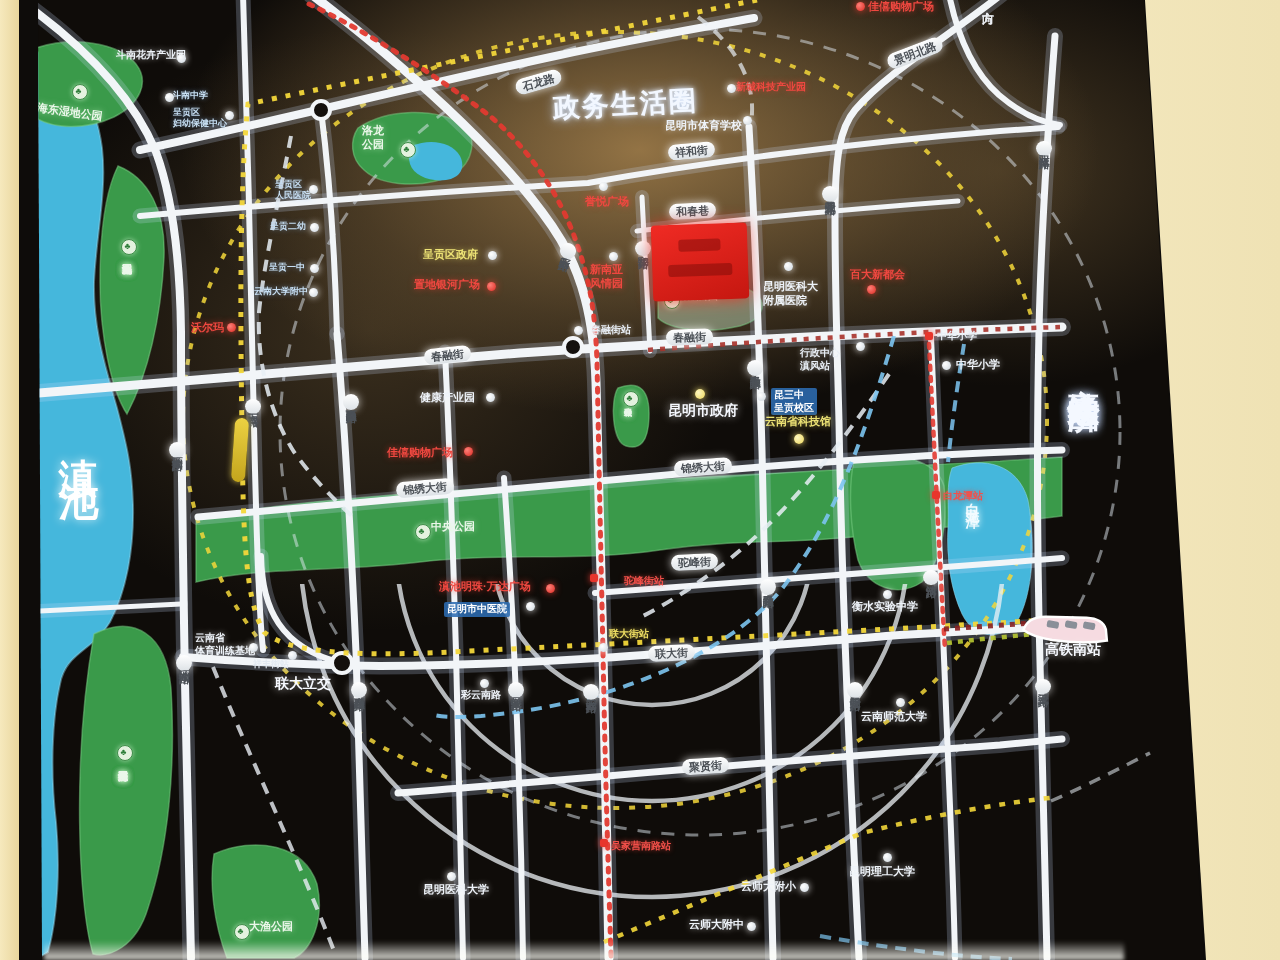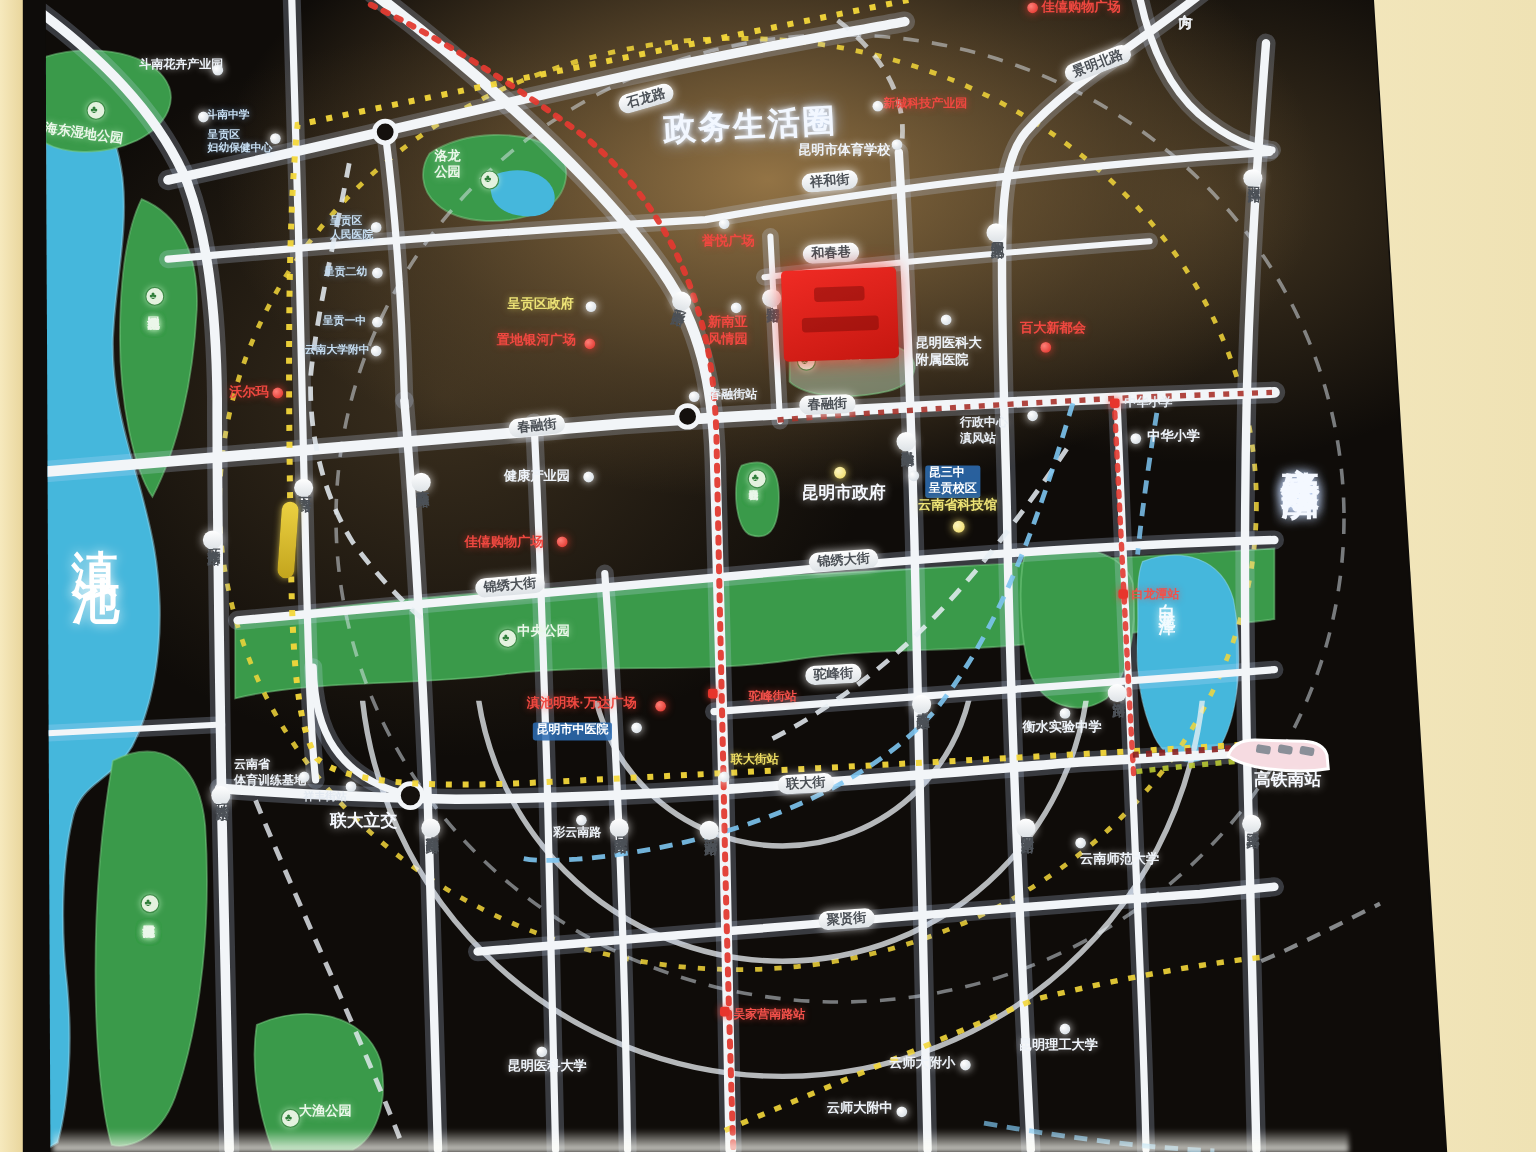--- a/index.html
+++ b/index.html
@@ -358,21 +358,21 @@
         <span class="dot dot-white" style="left: 249px; top: 643px;"></span>
         <div class="lab wb" style="left: 275px; top: 675px;">联大立交</div>
         <div class="lab w" style="font-size: 10px; left: 461px; top: 689px;">彩云南路</div>
         <span class="dot dot-white" style="left: 480px; top: 679px;"></span>
         <div class="lab w" style="left: 423px; top: 883px;">昆明医科大学</div>
         <span class="dot dot-white" style="left: 447px; top: 872px;"></span>
         <div class="lab w" style="left: 741px; top: 880px;">云师大附小</div>
         <span class="dot dot-white" style="left: 800px; top: 883px;"></span>
         <div class="lab w" style="left: 689px; top: 918px;">云师大附中</div>
         <span class="dot dot-white" style="left: 747px; top: 922px;"></span>
-        <div class="lab w" style="left: 900px; top: 710px;">云南师范大学</div>
+        <div class="lab w" style="left: 861px; top: 710px;">云南师范大学</div>
         <span class="dot dot-white" style="left: 896px; top: 698px;"></span>
         <div class="lab w" style="left: 849px; top: 865px;">昆明理工大学</div>
         <span class="dot dot-white" style="left: 883px; top: 853px;"></span>
         <div class="lab wb" style="left: 1045px; top: 641px;">高铁南站</div>
       </div>
 
     <div class="project">
       <span class="smudge s1"></span>
       <span class="smudge s2"></span>
     </div>

